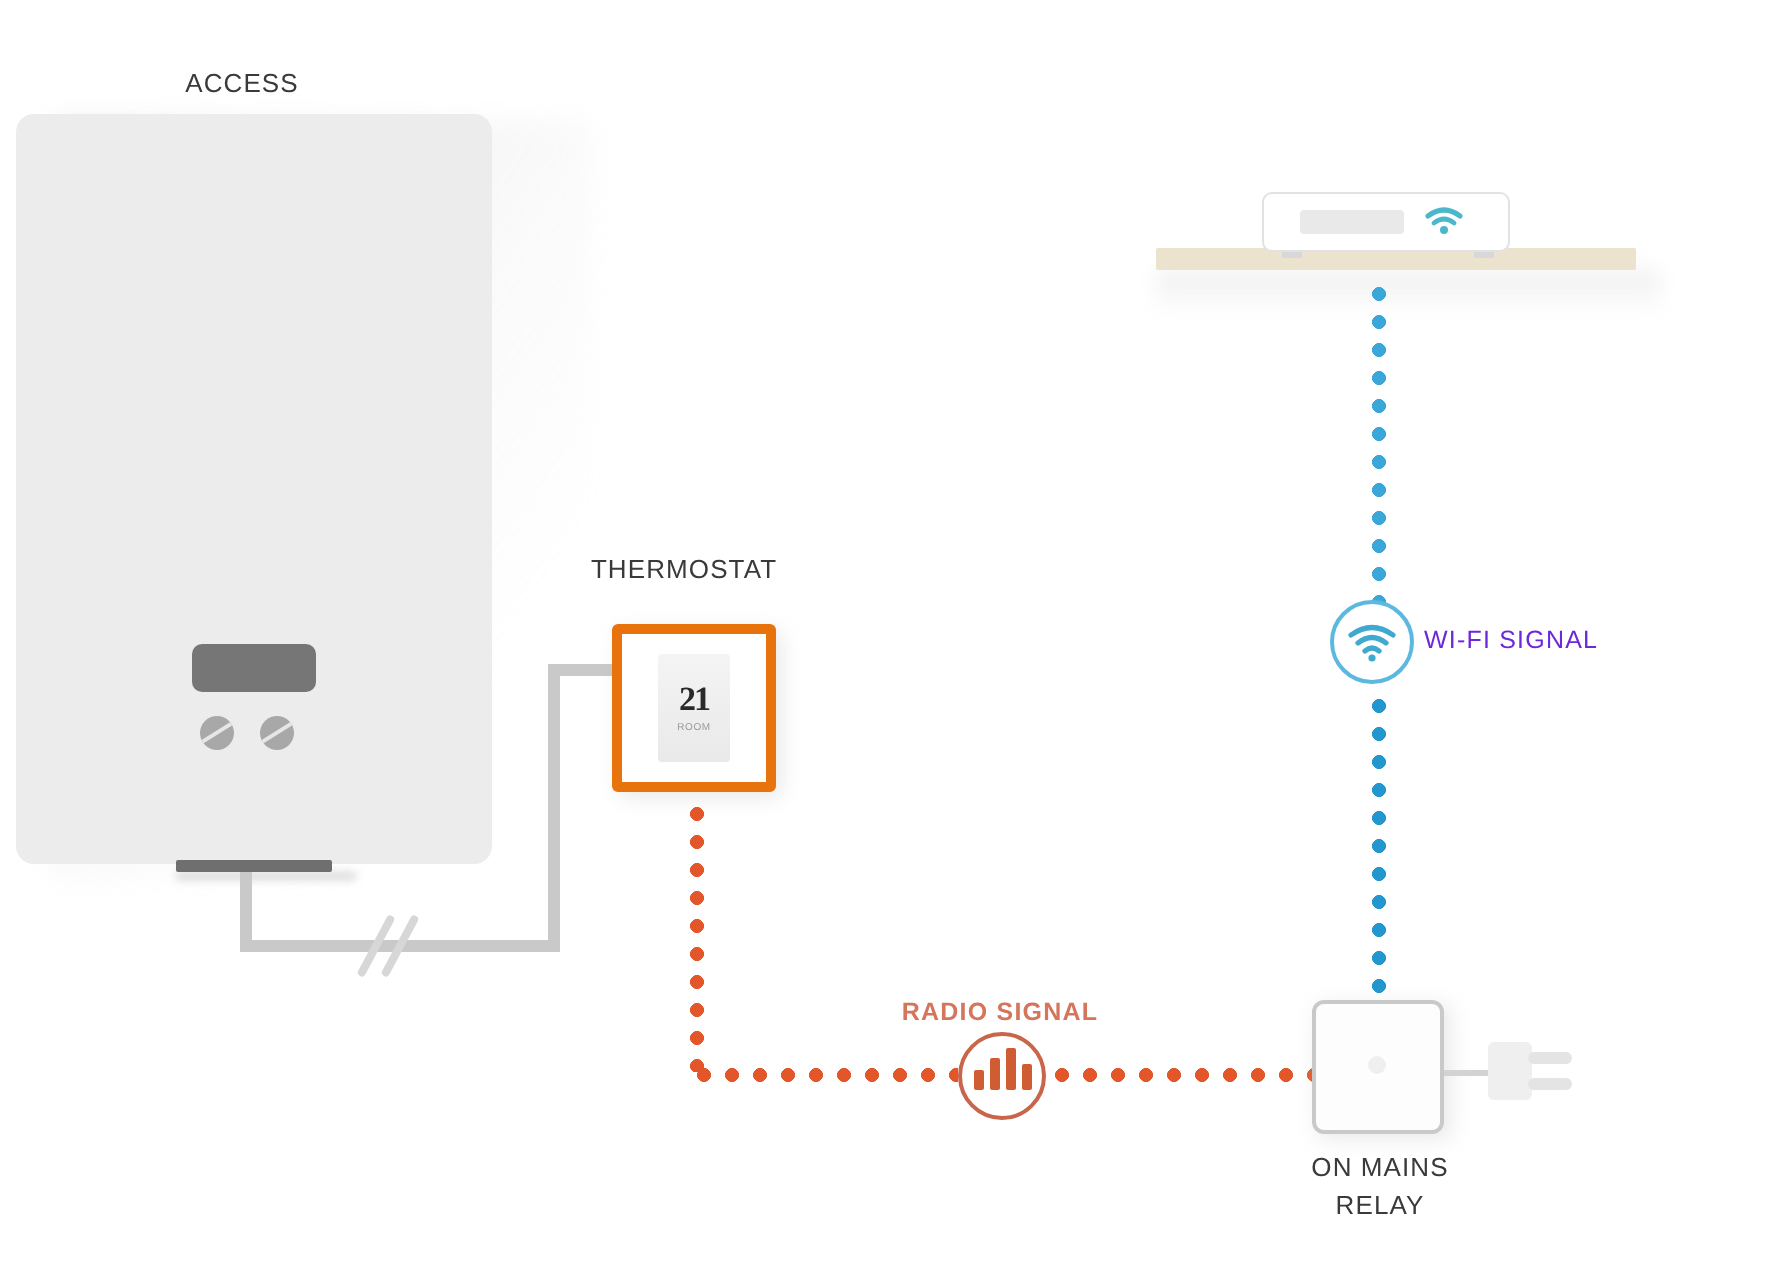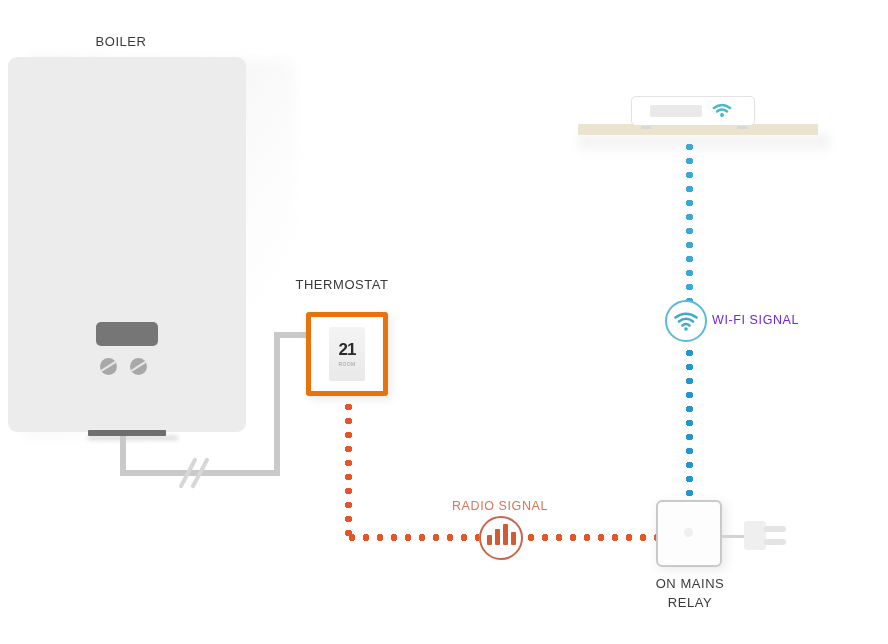--- a/index.html
+++ b/index.html
@@ -73,21 +73,21 @@
     background:#ffffff;border:5px solid #e8720c;border-radius:3px;
     box-sizing:border-box;
   }
   #thermostat-screen{
     position:absolute;left:329px;top:327px;width:36px;height:54px;
     background:linear-gradient(180deg,#f4f4f4,#e9e9e9);
     border-radius:2px;display:flex;flex-direction:column;
     align-items:center;justify-content:center;
   }
   #thermostat-temp{
-    font-family:Liberation Sans, sans-serif;
+    font-family:Liberation Serif, serif;
     font-size:17px;font-weight:bold;color:#2a2a2a;letter-spacing:-1px;
     line-height:17px;
   }
   #thermostat-sub{
     font-size:5px;color:#9a9a9a;letter-spacing:.3px;line-height:6px;
     margin-top:3px;text-align:center;
   }
 
   
   #router-label{left:592px;top:73px;width:200px;}
@@ -142,21 +142,21 @@
 
   
   #radio-badge{
     position:absolute;left:479px;top:516px;width:44px;height:44px;
     border:2px solid #c8654a;border-radius:50%;background:#ffffff;
     box-sizing:border-box;display:flex;align-items:flex-end;
     justify-content:center;gap:3px;padding-bottom:13px;
   }
   .radio-bar{width:5px;background:#cf5c33;border-radius:1px;}
   #radio-signal-label{left:430px;top:497px;width:140px;color:#d4765c;
-    font-size:12.5px;letter-spacing:.6px;}
+    font-size:12.5px;letter-spacing:.6px;font-weight:bold;}
 
   
   #relay-shadow{
     position:absolute;left:658px;top:502px;width:68px;height:68px;
     background:rgba(190,190,190,.30);filter:blur(5px);border-radius:6px;
   }
   #relay-body{
     position:absolute;left:656px;top:500px;width:66px;height:67px;
     background:#fdfdfd;border:2px solid #c9c9c9;border-radius:6px;
     box-sizing:border-box;
@@ -177,21 +177,21 @@
   }
   #prong-top{left:764px;top:526px;}
   #prong-bottom{left:764px;top:539px;}
   #relay-label{left:620px;top:574px;width:140px;line-height:19px;}
 </style>
 </head>
 <body>
 
 <div class="stage">
 
-  <div class="label" id="boiler-label">BOILER</div>
+  <div class="label" id="boiler-label">ACCESS</div>
   <div id="boiler-shadow"></div>
   <div id="boiler-body"></div>
   <div id="boiler-display"></div>
   <div class="knob" id="knob-left"></div>
   <div class="knob" id="knob-right"></div>
   <div id="boiler-base-shadow"></div>
   <div id="boiler-base"></div>
 
   <div class="wire" id="wire-v1"></div>
   <div class="wire" id="wire-h1"></div>

